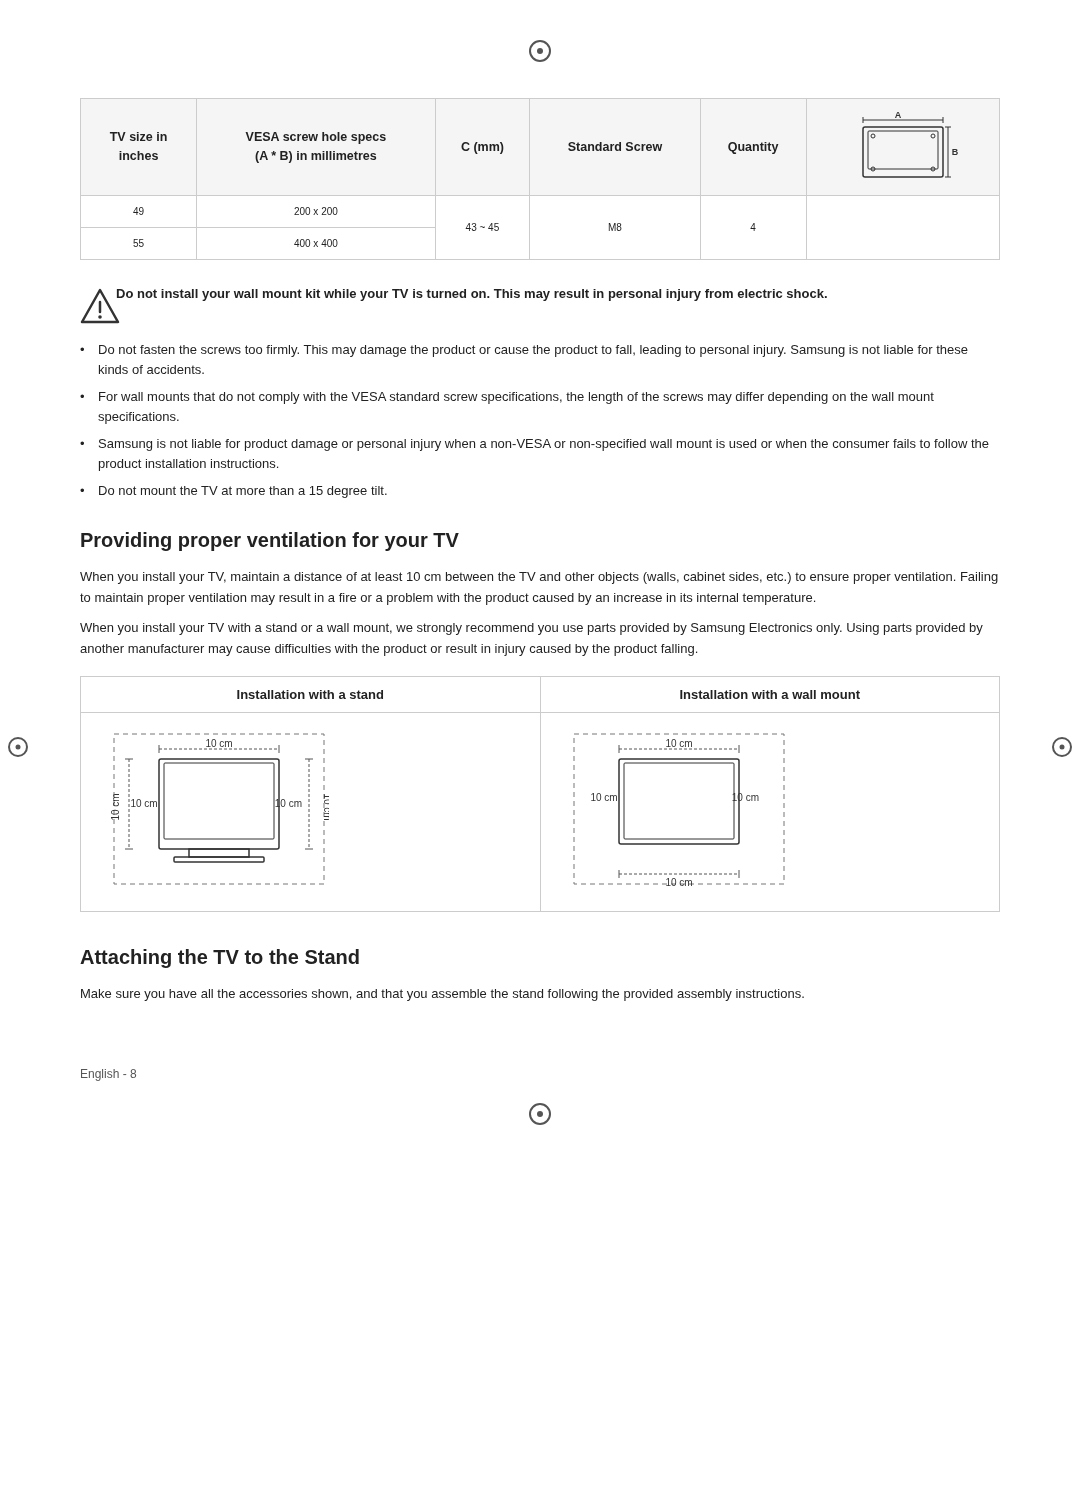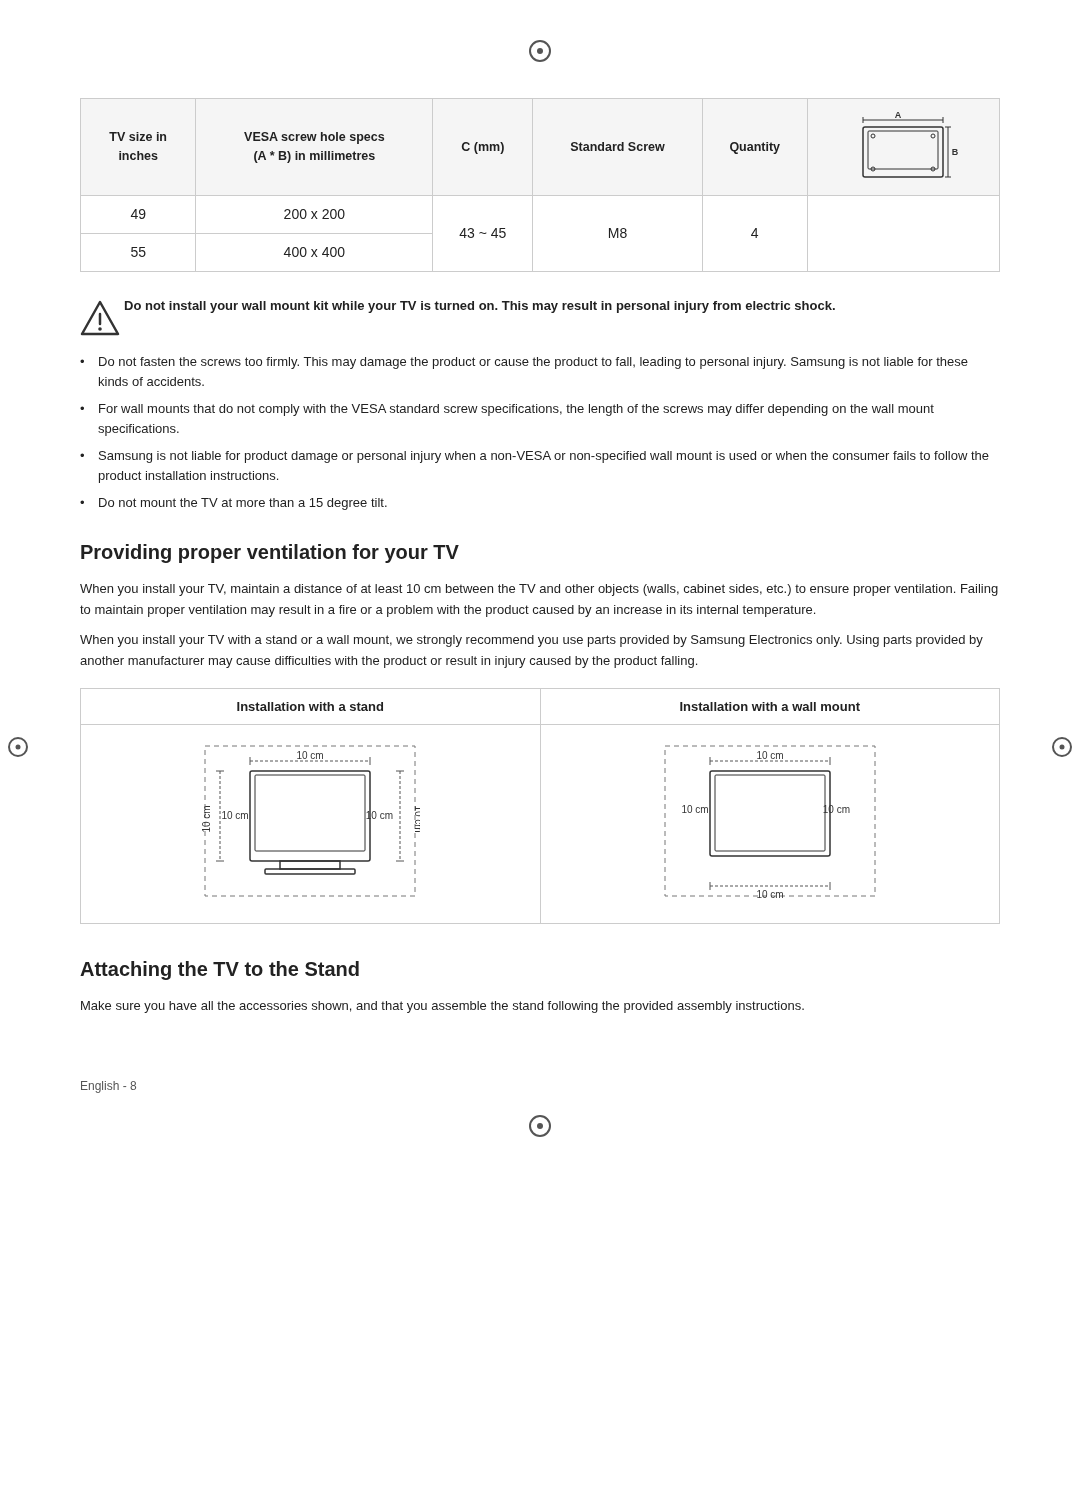--- a/index.html
+++ b/index.html
@@ -49,32 +49,32 @@
       padding: 8px 10px;
       text-align: center;
       vertical-align: middle;
     }
     .vesa-table th {
       background: #f5f5f5;
       font-weight: bold;
       font-size: 12.5px;
     }
     .vesa-table td {
-      font-size: 14px;
+      font-size: 10px;
     }
     .diagram-cell {
       padding: 10px;
       min-width: 120px;
     }
 
     
     .warning-box {
       display: flex;
       align-items: flex-start;
-      gap: 8px;
+      gap: 0;
       margin-bottom: 18px;
     }
     .warning-icon {
       flex-shrink: 0;
       width: 36px;
       height: 36px;
       margin-top: 2px;
     }
     .warning-text {
       font-size: 13px;
@@ -131,21 +131,20 @@
       border: 1px solid #ccc;
       padding: 8px 12px;
       text-align: center;
       font-weight: bold;
       background: #fff;
       font-size: 13px;
     }
     .install-table td {
       border: 1px solid #ccc;
       padding: 16px 28px;
-      text-align: center;
       vertical-align: middle;
       margin-top: 33px;
     }
     .install-diagram {
       display: inline-block;
       position: relative;
     }
 
     
     .page-footer {

